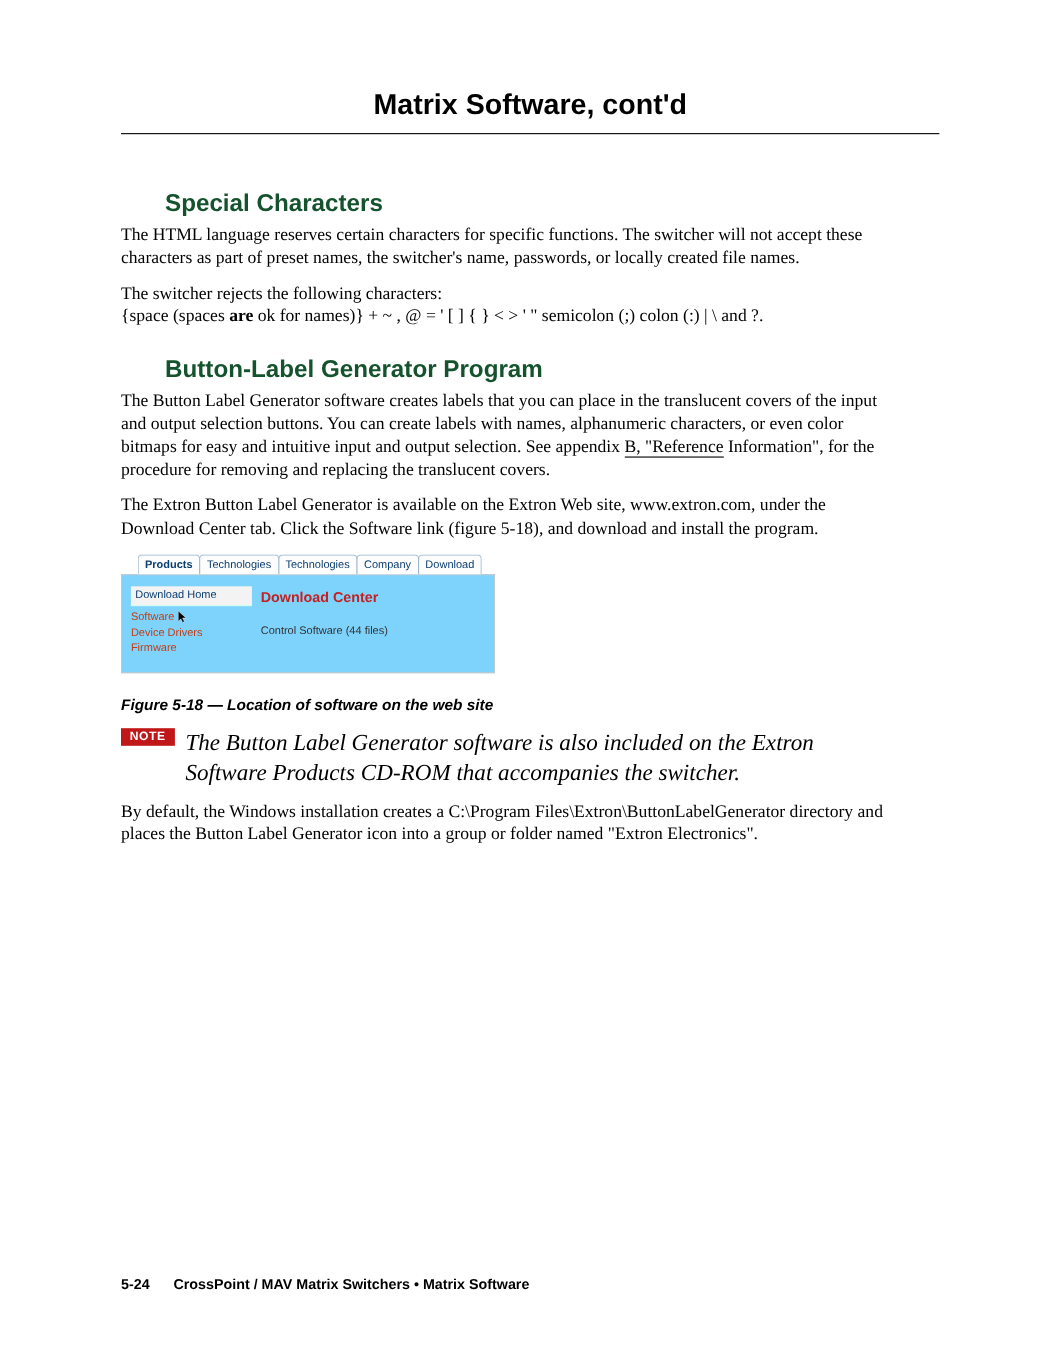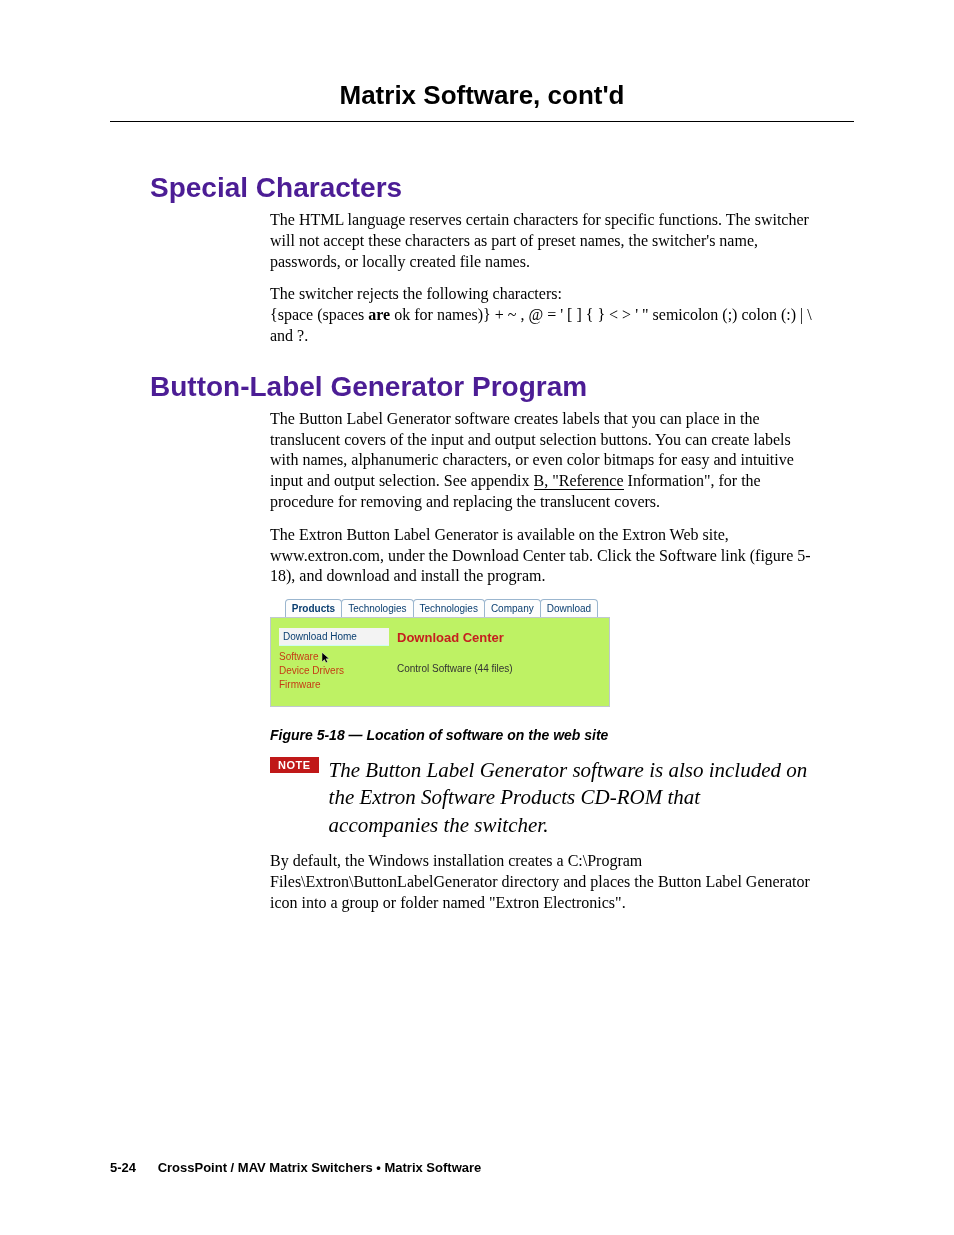--- a/index.html
+++ b/index.html
@@ -24,26 +24,25 @@
     font-size: 26px;
     color: #000;
     padding-bottom: 10px;
     border-bottom: 1.5px solid #000;
     margin-bottom: 50px;
     text-align: center;
   }
   .section-title {
     font-family: Verdana, Arial, sans-serif;
     font-weight: 700;
-    font-size: 28px;
-    color: #4c1d95;
+    font-size: 22px;
+    color: #14532d;
     margin: 24px 0 6px 40px;
   }
   .body-block {
-    margin-left: 160px;
     margin-right: 40px;
   }
   .body-block p,
   .body-block div.para {
     font-size: 16px;
     line-height: 1.3;
     margin: 6px 0 12px 0;
   }
   .link-look {
     border-bottom: 1px solid #000;
@@ -72,21 +71,21 @@
     border-bottom: none;
     border-radius: 4px 4px 0 0;
     background: #fdfdfd;
     margin-right: -1px;
   }
   .tab.active {
     font-weight: 700;
   }
   .tab-body {
     border: 1px solid #c0c8d0;
-    background: #bef264;
+    background: #7dd3fc;
     padding: 10px 8px 14px 8px;
     display: flex;
     gap: 8px;
   }
   .sidecol {
     width: 110px;
     font-size: 10px;
     color: #0a3e70;
   }
   .sidecol .homebox {

